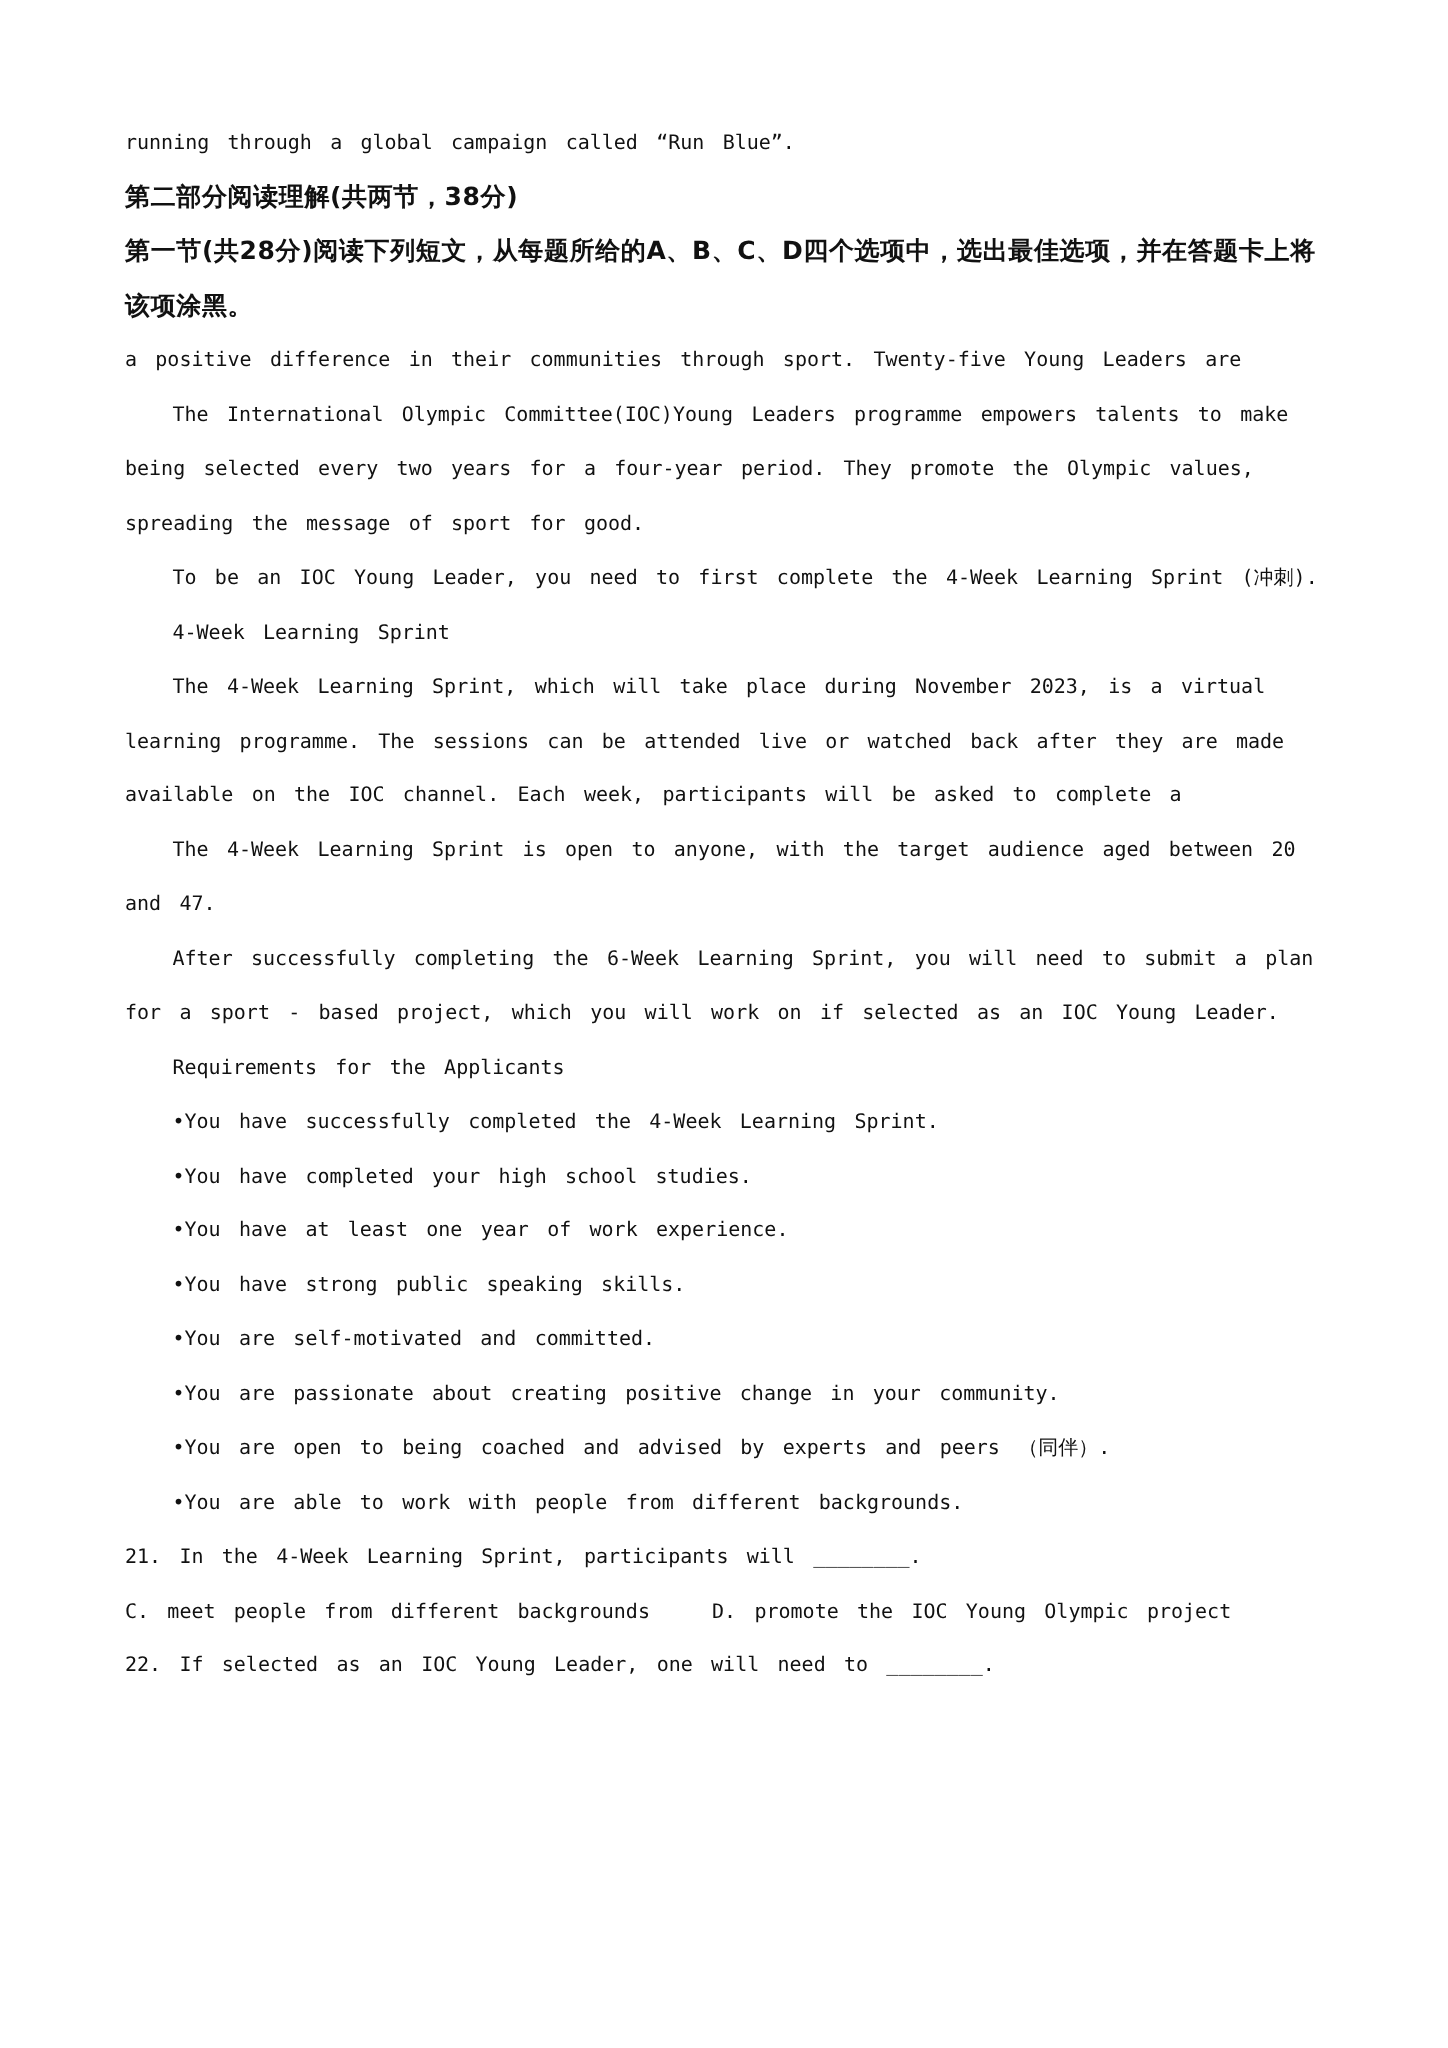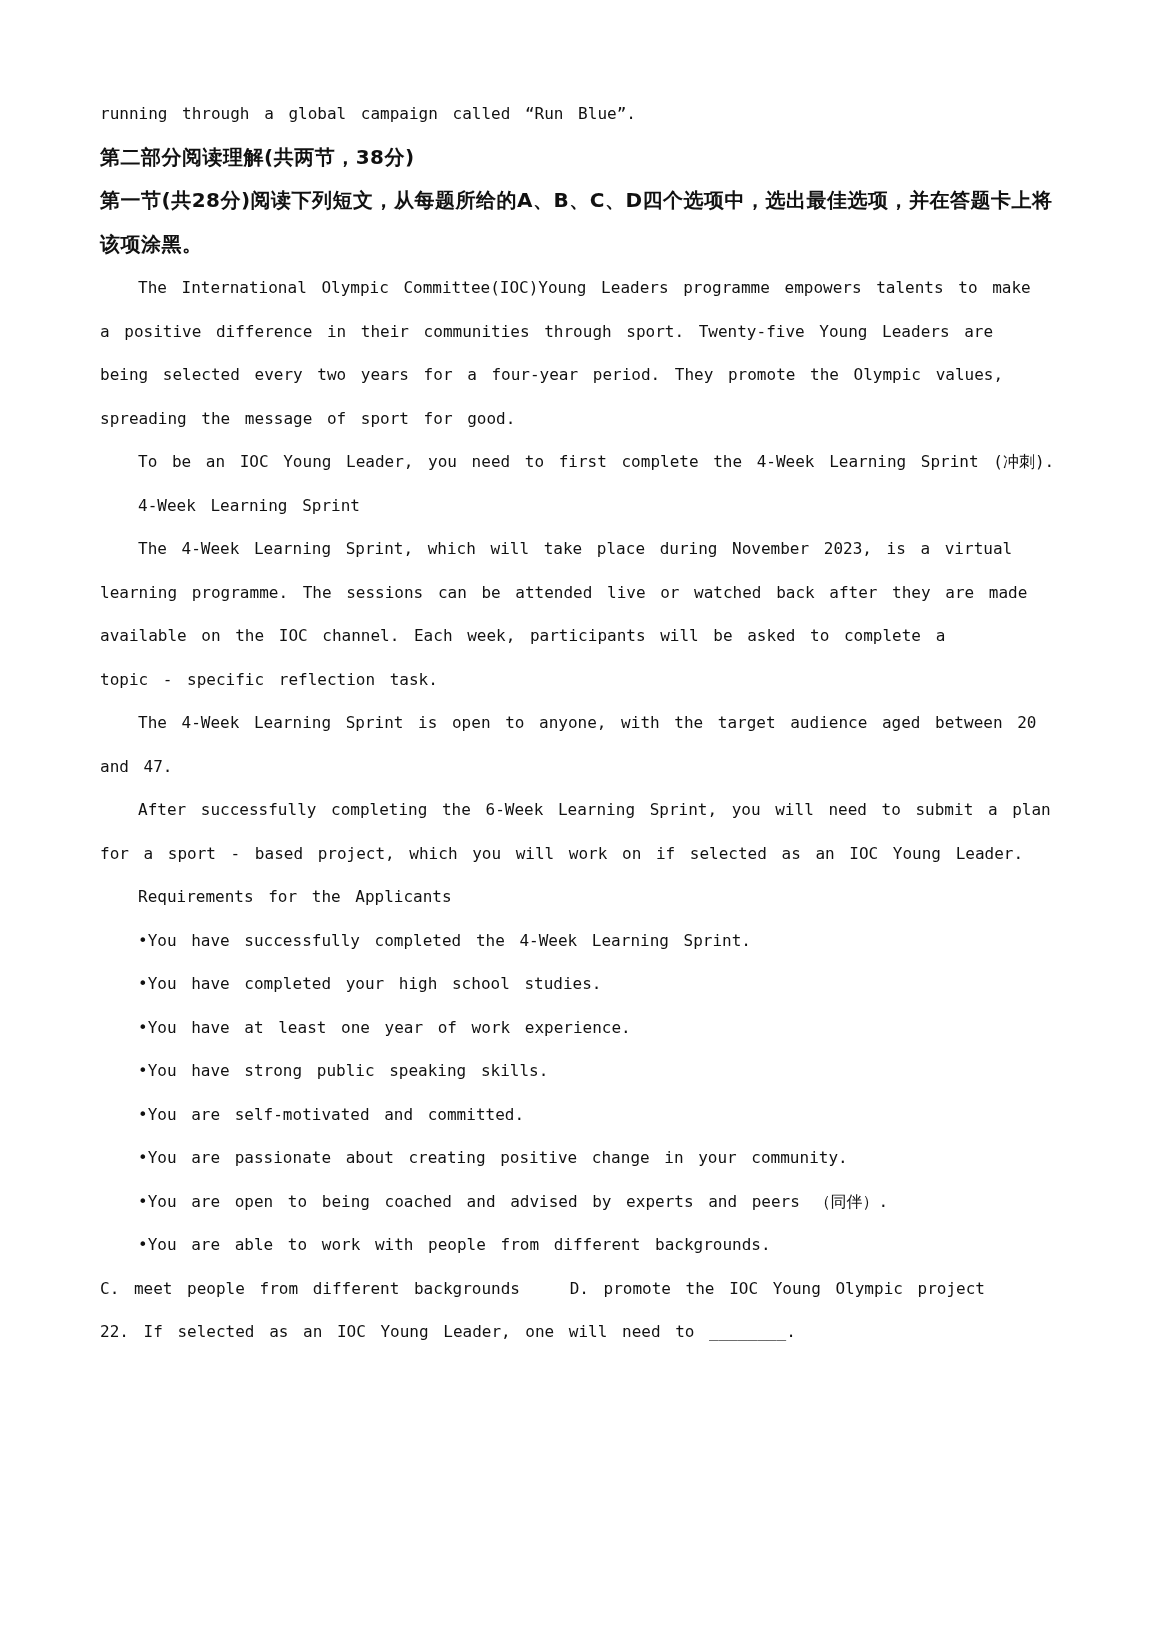--- a/index.html
+++ b/index.html
@@ -47,51 +47,51 @@
 <body>
 
 <div class="page">
 
   <div class="line en">running through a global campaign called “Run Blue”.</div>
 
   <div class="line zh bold">第二部分阅读理解(共两节，38分)</div>
   <div class="line zh bold">第一节(共28分)阅读下列短文，从每题所给的A、B、C、D四个选项中，选出最佳选项，并在答题卡上将</div>
   <div class="line zh bold">该项涂黑。</div>
 
+  <div class="line en">a positive difference in their communities through sport. Twenty-five Young Leaders are</div>
   <div class="line en indent">The International Olympic Committee(IOC)Young Leaders programme empowers talents to make</div>
-  <div class="line en">a positive difference in their communities through sport. Twenty-five Young Leaders are</div>
   <div class="line en">being selected every two years for a four-year period. They promote the Olympic values,</div>
   <div class="line en">spreading the message of sport for good.</div>
 
   <div class="line en indent">To be an IOC Young Leader, you need to first complete the 4-Week Learning Sprint (冲刺).</div>
 
   <div class="line en indent">4-Week Learning Sprint</div>
 
   <div class="line en indent">The 4-Week Learning Sprint, which will take place during November 2023, is a virtual</div>
   <div class="line en">learning programme. The sessions can be attended live or watched back after they are made</div>
   <div class="line en">available on the IOC channel. Each week, participants will be asked to complete a</div>
-  <div class="line en">topic - specific reflection task.</div>
 
   <div class="line en indent">The 4-Week Learning Sprint is open to anyone, with the target audience aged between 20</div>
   <div class="line en">and 47.</div>
 
   <div class="line en indent">After successfully completing the 6-Week Learning Sprint, you will need to submit a plan</div>
   <div class="line en">for a sport - based project, which you will work on if selected as an IOC Young Leader.</div>
 
   <div class="line en indent">Requirements for the Applicants</div>
 
   <div class="line en indent">•You have successfully completed the 4-Week Learning Sprint.</div>
   <div class="line en indent">•You have completed your high school studies.</div>
   <div class="line en indent">•You have at least one year of work experience.</div>
   <div class="line en indent">•You have strong public speaking skills.</div>
   <div class="line en indent">•You are self-motivated and committed.</div>
   <div class="line en indent">•You are passionate about creating positive change in your community.</div>
   <div class="line en indent">•You are open to being coached and advised by experts and peers （同伴）.</div>
   <div class="line en indent">•You are able to work with people from different backgrounds.</div>
 
+  <div class="line en">21. In the 4-Week Learning Sprint, participants will ________.</div>
 
   <div class="line en">
     <span class="opt-left">C. meet people from different backgrounds</span>
     <span class="opt-right">D. promote the IOC Young Olympic project</span>
   </div>
 
   <div class="line en">22. If selected as an IOC Young Leader, one will need to ________.</div>
 
 </div>
 

